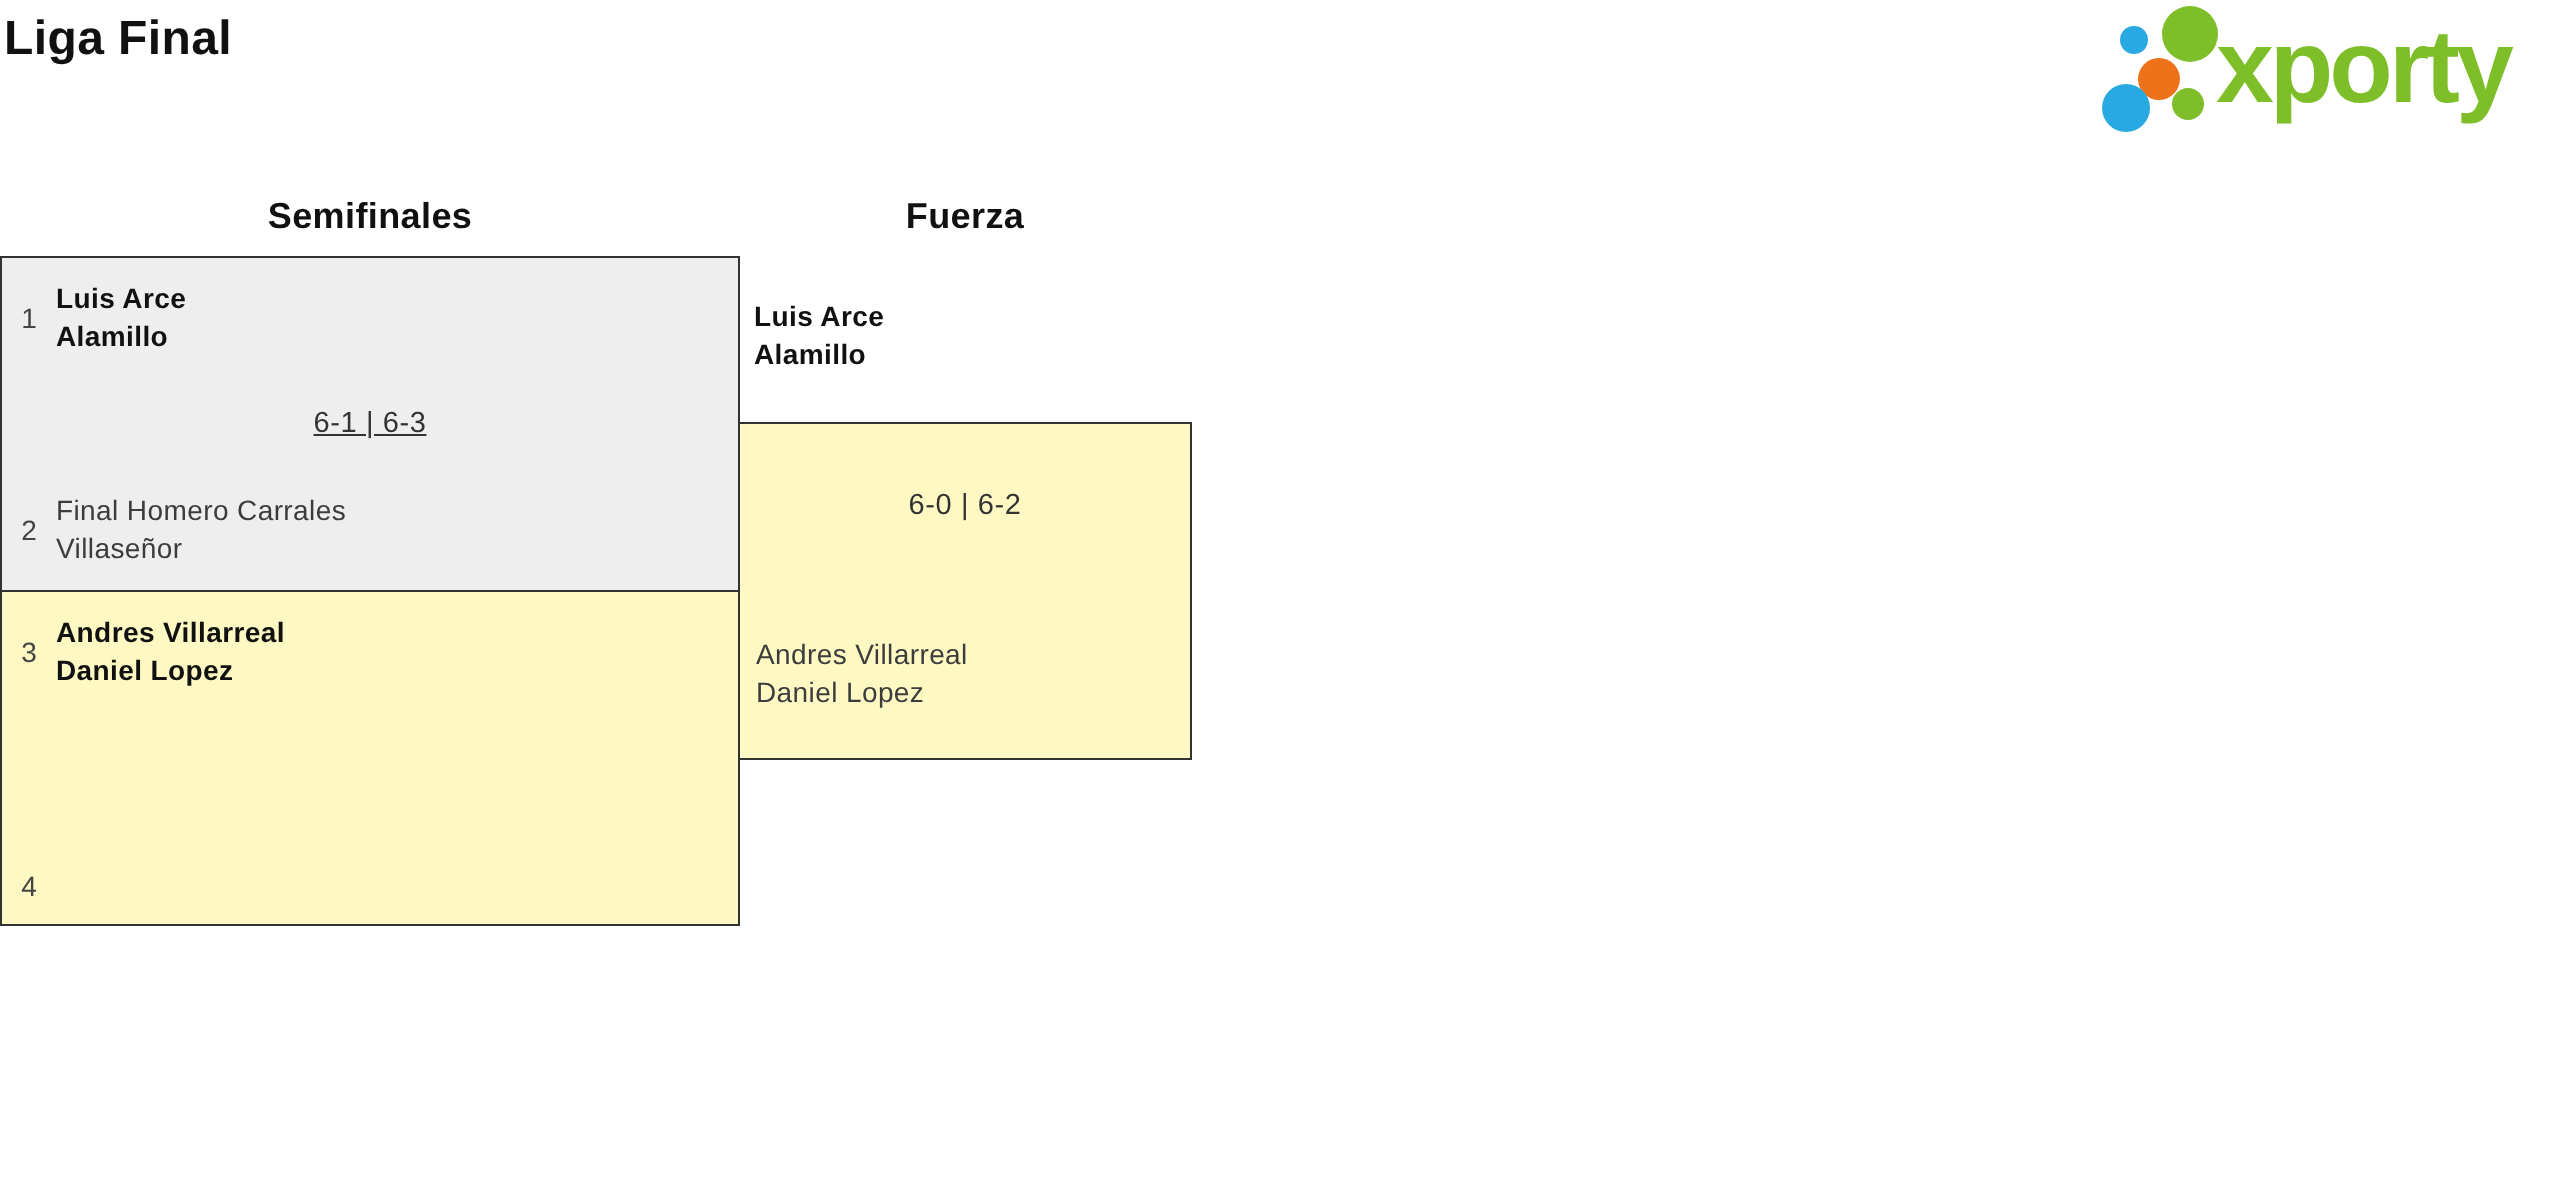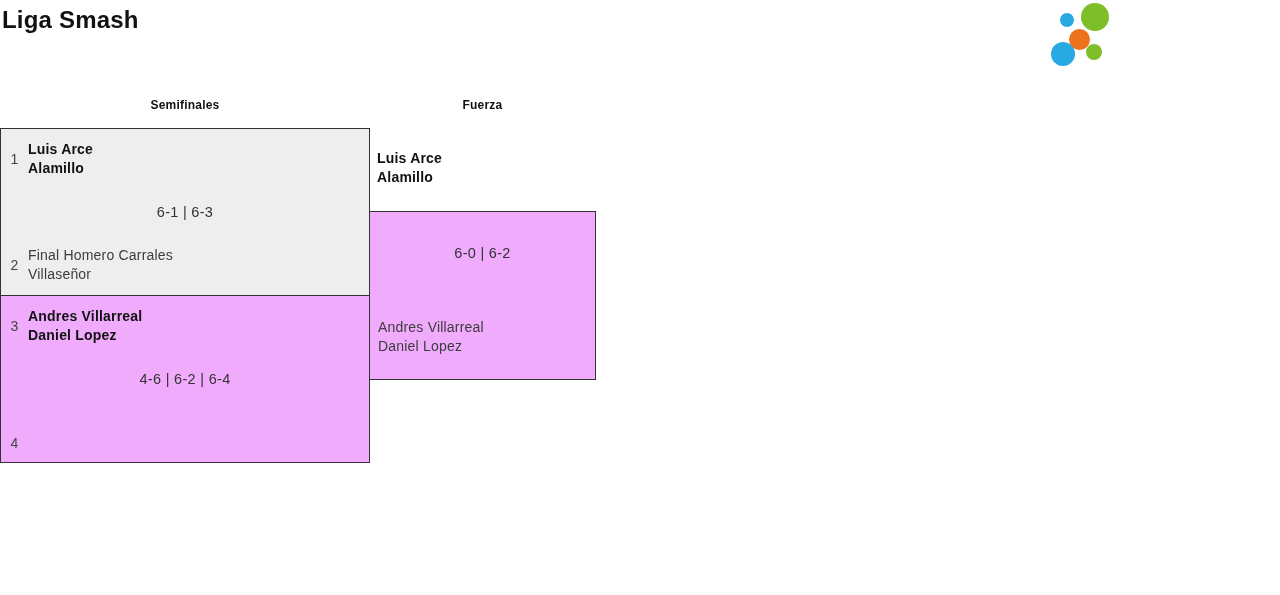--- a/index.html
+++ b/index.html
@@ -31,31 +31,31 @@
     position:absolute; left:58px; top:8px;
     font-size:52px; line-height:52px; font-weight:700;
     letter-spacing:-2px; color:#7ebe29;
   }
 
   
   .bracket { position:absolute; left:0; top:0; width:1280px; height:595px; }
 
   .round-label {
     position:absolute; top:98px;
-    font-size:12px; font-weight:700; color:#111;
+    font-size:18px; font-weight:700; color:#111;
     text-align:center; letter-spacing:0.2px;
   }
   .round-label.semis { left:0;     width:370px; }
   .round-label.final { left:369px; width:227px; }
 
   .match {
     position:absolute;
     border:1px solid #333;
     box-sizing:border-box;
-    background:#f0abfc;
+    background:#fef9c3;
   }
   .sf1 { left:0; top:128px; width:370px; height:168px; background:#eeeeee; }
   .sf2 { left:0; top:295px; width:370px; height:168px; }
   .final-box { left:369px; top:211px; width:227px; height:169px; }
 
   .slot {
     position:absolute; left:0; right:0;
     display:flex; align-items:center; gap:6px;
     padding-left:6px;
   }
@@ -71,40 +71,41 @@
     font-size:14px; line-height:19px; letter-spacing:0.2px;
   }
   .names.winner { font-weight:700; color:#111; }
   .names.loser  { font-weight:400; color:#3c3c3c; }
 
   .score {
     position:absolute; left:0; right:0;
     text-align:center;
     font-size:14.5px; color:#333; letter-spacing:0.3px;
   }
-  .sf .score { top:50%; transform:translateY(-50%); }
+  .sf .score { top:50%; transform:translateY(-50%);text-decoration:underline; }
   .final-box .score { top:33px; }
 
   .final-box .slot-bottom { bottom:23px; padding-left:8px; }
 
   .final-top-participant { position:absolute; left:377px; top:149px; }
 </style>
 </head>
 <body>
 
 <div class="title-block">
-  <div>Liga Smash</div>
+  <div>Liga Final</div>
 </div>
 
 <div class="logo">
   <span class="dot dot-blue-sm"></span>
   <span class="dot dot-green-lg"></span>
   <span class="dot dot-orange"></span>
   <span class="dot dot-blue-lg"></span>
   <span class="dot dot-green-sm"></span>
+  <span class="logo-text">xporty</span>
 </div>
 
 <div class="bracket">
 
   <div class="round-label semis">Semifinales</div>
   <div class="round-label final">Fuerza</div>
 
   <section class="match sf sf1">
     <div class="slot slot-top">
       <span class="seed">1</span>
@@ -124,21 +125,20 @@
   </section>
 
   <section class="match sf sf2">
     <div class="slot slot-top">
       <span class="seed">3</span>
       <span class="names winner">
         <span>Andres Villarreal</span>
         <span>Daniel Lopez</span>
       </span>
     </div>
-    <div class="score">4-6 | 6-2 | 6-4</div>
     <div class="slot slot-bottom">
       <span class="seed">4</span>
     </div>
   </section>
 
   <div class="final-top-participant">
     <span class="names winner">
       <span>Luis Arce</span>
       <span>Alamillo</span>
     </span>

